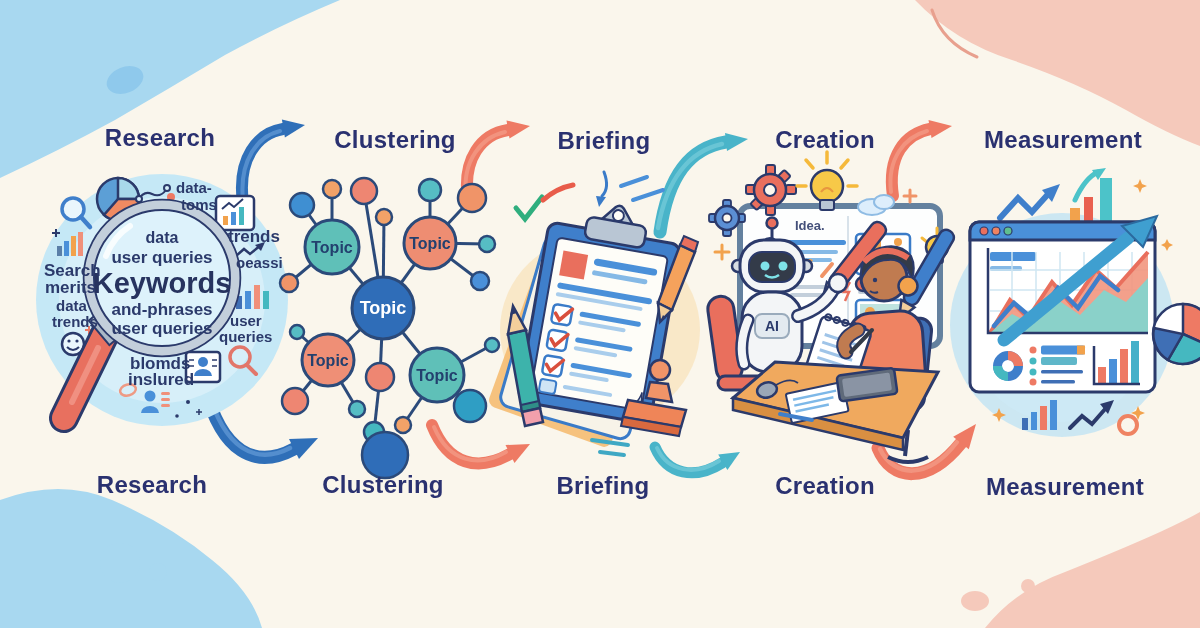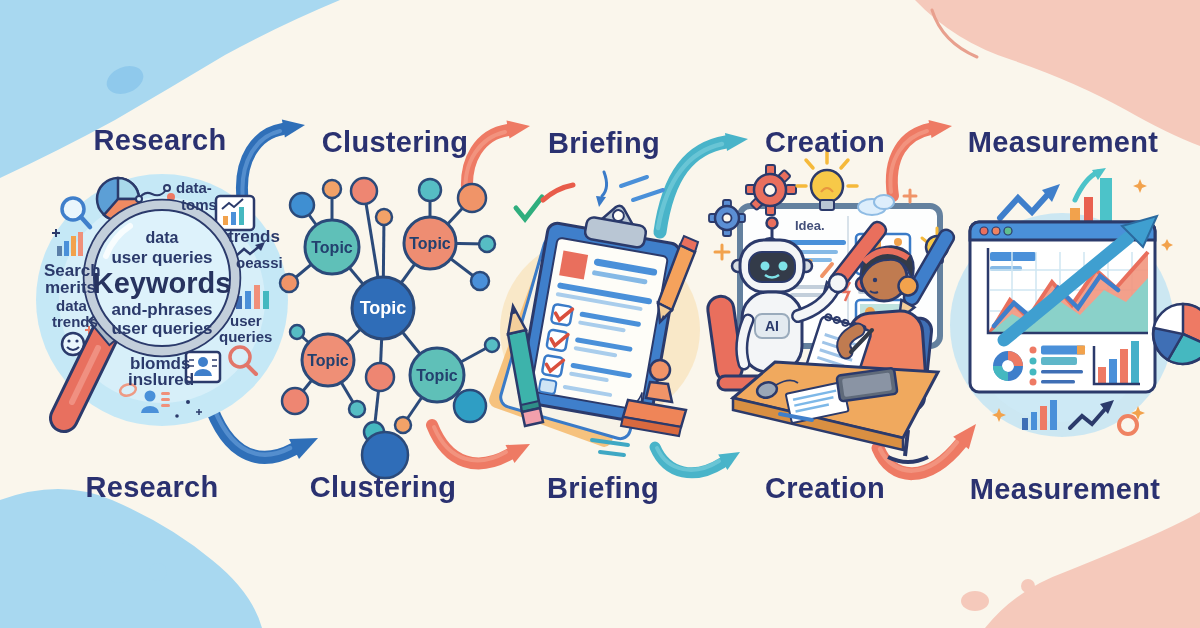--- a/index.html
+++ b/index.html
@@ -1,18 +1,18 @@
 <!DOCTYPE html>
 <html><head>
 <meta charset="utf-8">
 <style>
   html,body{margin:0;padding:0;}
   #canvas{position:relative;width:1200px;height:628px;background:#faf6ec;overflow:hidden;
           font-family:"Liberation Sans",sans-serif;}
-  .stage-label{position:absolute;transform:translateX(-50%);font-weight:700;font-size:29px;
+  .stage-label{position:absolute;transform:translateX(-50%);font-weight:700;font-size:24px;
                color:#2a3170;white-space:nowrap;letter-spacing:.3px;}
   svg{position:absolute;left:0;top:0;}
   text{font-family:"Liberation Sans",sans-serif;}
   .note{font-size:15px;font-weight:700;fill:#2b3a6b;}
   .note-lg{font-size:17px;font-weight:700;fill:#2b3a6b;}
   .lens-small{font-size:16px;font-weight:700;fill:#2b3a6b;text-anchor:middle;}
   .lens-mid{font-size:17px;font-weight:700;fill:#2b3a6b;text-anchor:middle;}
   .lens-big{font-size:29px;font-weight:800;fill:#27335f;text-anchor:middle;}
   .topic{font-size:16px;font-weight:700;fill:#23406e;text-anchor:middle;}
   .topic-center{font-size:18px;font-weight:700;fill:#ffffff;text-anchor:middle;}

